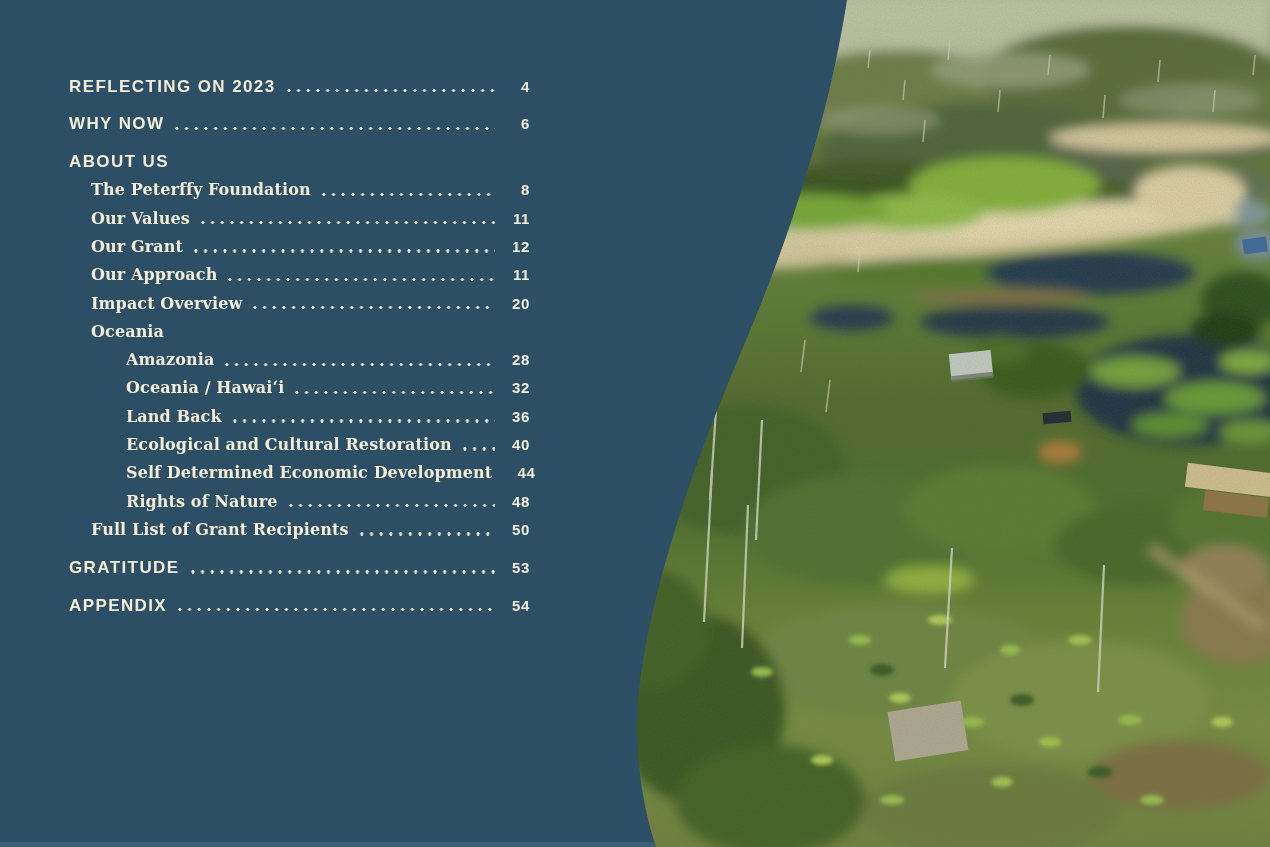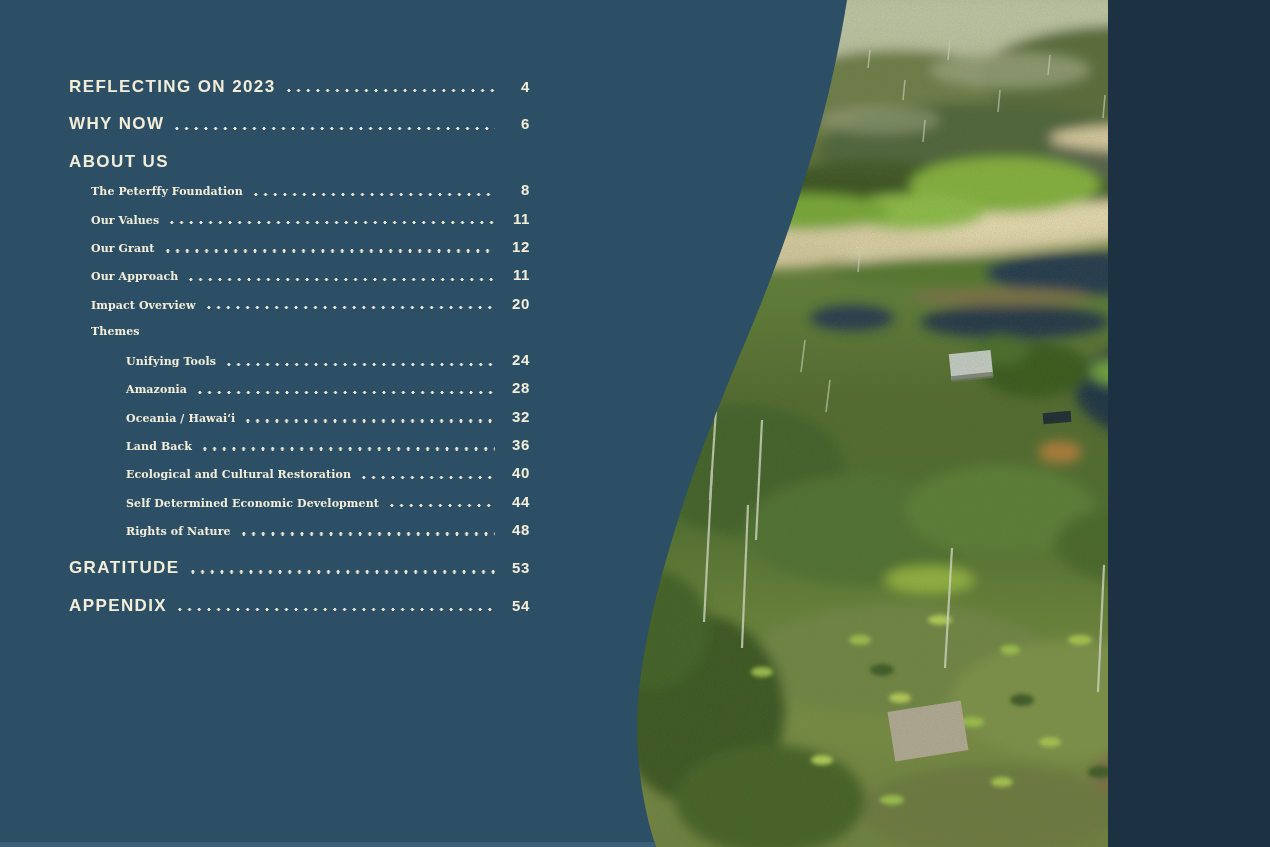--- a/index.html
+++ b/index.html
@@ -1,36 +1,36 @@
 <!DOCTYPE html>
 <html><head>
 <meta charset="utf-8">
 <title>Report Contents Spread</title>
 <style>
   html,body{margin:0;padding:0;background:#1c3242;}
   .stage{
-    position:relative;width:1108px;height:847px;overflow:hidden;
+    position:relative;width:1270px;height:847px;overflow:hidden;
     background:#2d4f66;font-family:"Liberation Sans",sans-serif;
   }
   .photo,.panel{position:absolute;inset:0;width:1270px;height:847px;display:block;}
   .toc{
     position:absolute;left:69px;top:63px;width:461px;z-index:3;
     color:#f2edd8;
   }
   .toc-row{display:flex;align-items:baseline;height:28.3px;white-space:nowrap;}
   .toc-row.level-0{margin-top:9.5px;}
   .toc-row.level-1{padding-left:22px;}
   .toc-row.level-2{padding-left:57px;}
   .toc-label{line-height:28.3px;}
   .level-0 .toc-label{
     font-family:"Liberation Sans",sans-serif;font-weight:700;font-size:17px;
     letter-spacing:1.4px;
   }
   .level-1 .toc-label,.level-2 .toc-label{
-    font-family:"DejaVu Serif","Liberation Serif",serif;font-weight:700;font-size:11px;
+    font-family:"DejaVu Serif","Liberation Serif",serif;font-weight:700;font-size:16px;
     letter-spacing:0.1px;
   }
   .leader{
     flex:1 1 auto;height:3.4px;align-self:flex-end;margin:0 9px 8.5px 8px;
     background-image:radial-gradient(circle,rgba(242,237,216,.96) 1.35px,rgba(242,237,216,0) 1.8px);
     background-size:9.7px 3.4px;background-repeat:repeat-x;background-position:left center;
   }
   .toc-page{
     font-family:"Liberation Sans",sans-serif;font-weight:700;font-size:15px;
     letter-spacing:0.6px;min-width:26px;text-align:right;line-height:28.3px;
@@ -255,27 +255,22 @@
       <span class="toc-label">Our Approach</span>
       <span class="leader"></span>
       <span class="toc-page">11</span>
     </div>
       <div class="toc-row level-1">
       <span class="toc-label">Impact Overview</span>
       <span class="leader"></span>
       <span class="toc-page">20</span>
     </div>
       <div class="toc-row level-1 no-page">
-      <span class="toc-label">Themes</span>
-
-    </div>
-      <div class="toc-row level-2">
-      <span class="toc-label">Unifying Tools</span>
-      <span class="leader"></span>
-      <span class="toc-page">24</span>
+      <span class="toc-label">Oceania</span>
+
     </div>
       <div class="toc-row level-2">
       <span class="toc-label">Amazonia</span>
       <span class="leader"></span>
       <span class="toc-page">28</span>
     </div>
       <div class="toc-row level-2">
       <span class="toc-label">Oceania / Hawai‘i</span>
       <span class="leader"></span>
       <span class="toc-page">32</span>
@@ -292,20 +287,25 @@
     </div>
       <div class="toc-row level-2">
       <span class="toc-label">Self Determined Economic Development</span>
       <span class="leader"></span>
       <span class="toc-page">44</span>
     </div>
       <div class="toc-row level-2">
       <span class="toc-label">Rights of Nature</span>
       <span class="leader"></span>
       <span class="toc-page">48</span>
+    </div>
+      <div class="toc-row level-1">
+      <span class="toc-label">Full List of Grant Recipients</span>
+      <span class="leader"></span>
+      <span class="toc-page">50</span>
     </div>
       <div class="toc-row level-0">
       <span class="toc-label">GRATITUDE</span>
       <span class="leader"></span>
       <span class="toc-page">53</span>
     </div>
       <div class="toc-row level-0">
       <span class="toc-label">APPENDIX</span>
       <span class="leader"></span>
       <span class="toc-page">54</span>

